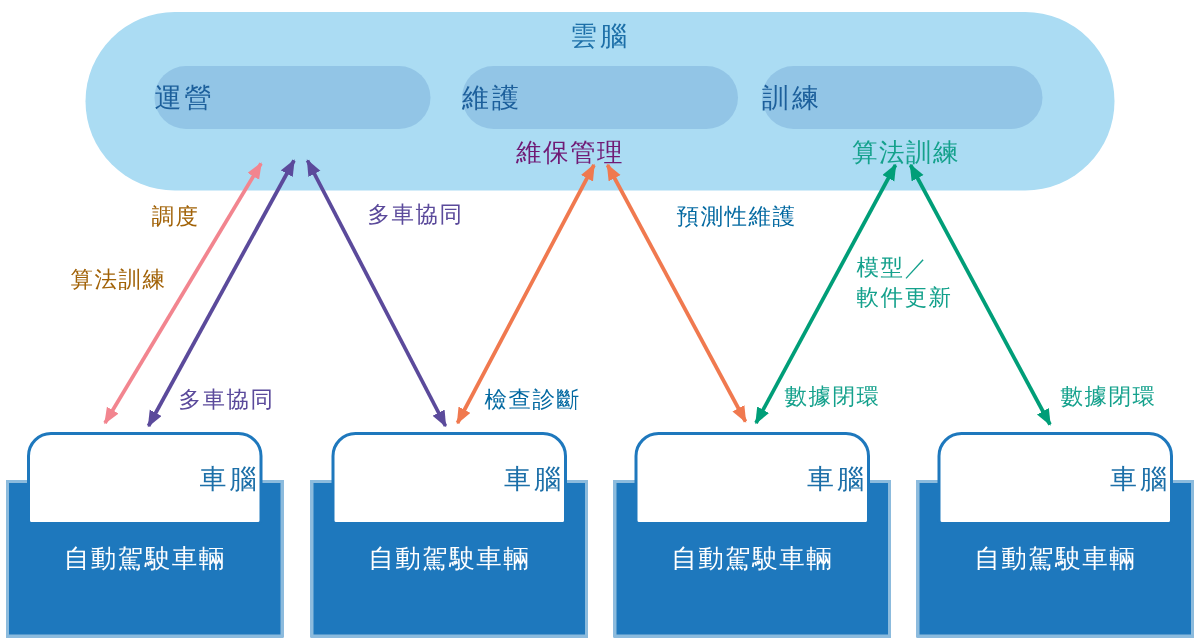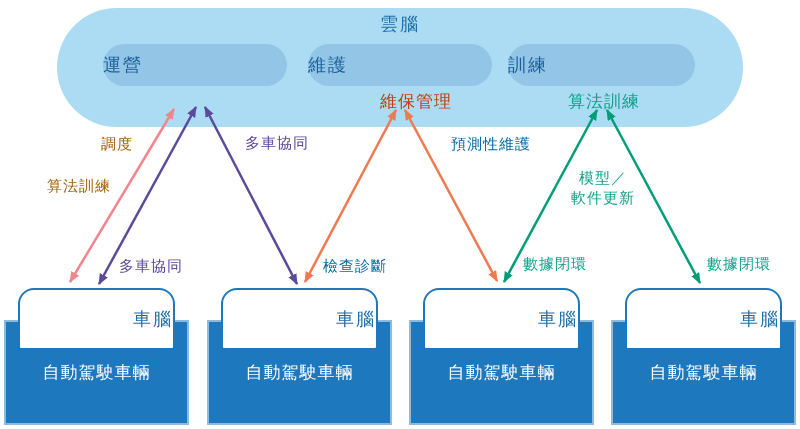--- a/index.html
+++ b/index.html
@@ -21,33 +21,33 @@
     top:44px;height:42px;border-radius:21px;background:#92c5e6;
     display:flex;align-items:center;
     color:#1c5f9b;font-size:18px;letter-spacing:2px;
   }
   .pill-1{left:103px;width:184px;}
   .pill-2{left:308px;width:184px;}
   .pill-3{left:508px;width:187px;}
   .cloud-sub{
     top:90px;transform:translateX(-50%);font-size:17px;letter-spacing:1px;white-space:nowrap;
   }
-  .sub-orange{left:416px;color:#c2410c;}
+  .sub-orange{left:380px;color:#701a75;}
   .sub-teal{left:604px;color:#14a18c;text-align:center;}
   
   #arrows{left:0;top:0;width:800px;height:429px;pointer-events:none;}
   
   .edge-label{
     transform:translateX(-50%);font-size:15px;letter-spacing:1px;white-space:nowrap;
   }
   .lbl-pink{color:#a16207;}
   .lbl-purple{color:#5b4a9b;}
   .lbl-orange{color:#0369a1;}
   .lbl-teal{color:#14a18c;}
-  .lbl-center{text-align:center;line-height:20px;}
+  .lbl-center{line-height:20px;}
   
   .vehicle-body{
     top:320px;width:185px;height:105px;background:#1e78bd;
     border:2px solid #8cbbdd;box-sizing:border-box;
     display:flex;align-items:center;justify-content:center;
     z-index:1;
   }
   .vehicle-body .vname{
     color:#ffffff;font-size:17px;letter-spacing:1px;
   }

